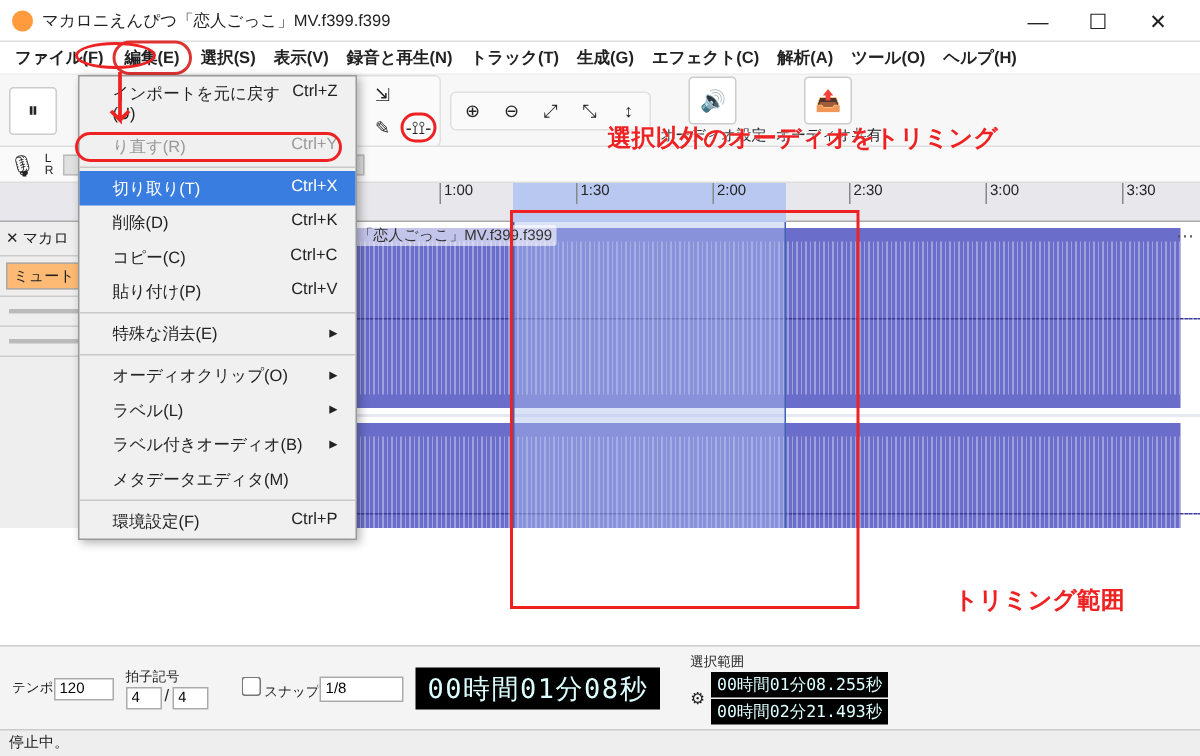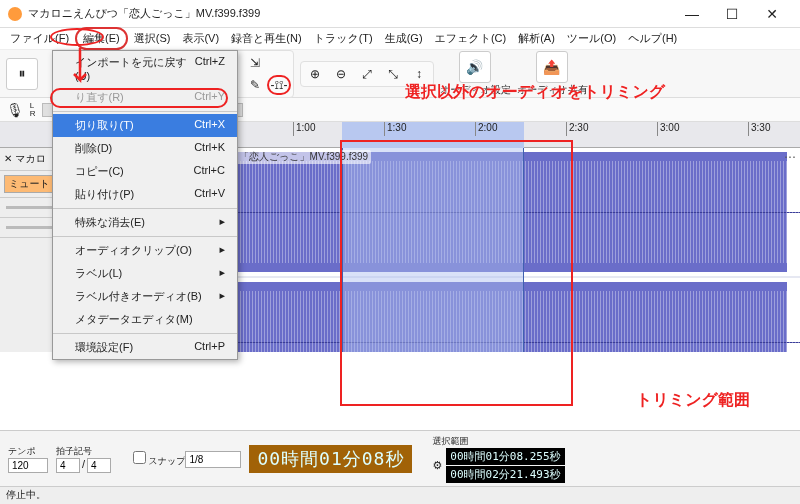--- a/index.html
+++ b/index.html
@@ -1,21 +1,21 @@
 <!DOCTYPE html>
 <html><head>
 <meta charset="utf-8">
 <style>
   * { box-sizing: border-box; margin: 0; padding: 0; font-family: "Meiryo UI", "Yu Gothic UI", sans-serif; }
   body { background: #fff; width: 800px; height: 504px; overflow: hidden; position: relative; font-size: 11px; color: #222; }
   .titlebar { height: 28px; display: flex; align-items: center; padding: 0 8px; border-bottom: 1px solid #ddd; }
   .titlebar .icon { width: 14px; height: 14px; border-radius: 50%; background: #ff9b3c; margin-right: 6px; }
   .titlebar .spacer { flex: 1; }
   .winbtn { width: 40px; height: 28px; display: flex; align-items: center; justify-content: center; font-size: 14px; }
-  .menubar { height: 22px; display: flex; align-items: center; padding: 0 4px; gap: 0; border-bottom: 1px solid #eee; }
+  .menubar { height: 22px; display: flex; align-items: center; padding: 0 4px; gap: 0; border-bottom: 1px solid #eee; font-weight: bold; }
   .menubar span { padding: 2px 6px; cursor: default; }
   .menubar span.hl { border: 2px solid #d33; border-radius: 12px; }
   .toolbar { height: 48px; display: flex; align-items: center; gap: 6px; padding: 4px 6px; border-bottom: 1px solid #ddd; background: #f7f7f7; }
   .tbtn { width: 32px; height: 32px; display: flex; align-items: center; justify-content: center; background: #fff; border: 1px solid #ccc; border-radius: 3px; font-size: 14px; }
   .tgroup { display: flex; gap: 2px; padding: 2px; border: 1px solid #e0e0e0; border-radius: 4px; background: #fafafa; }
   .tgroup .mini { width: 24px; height: 20px; display: flex; align-items: center; justify-content: center; font-size: 12px; }
   .tlabel { font-size: 10px; text-align: center; }
   .ruler { height: 26px; background: #e8e8ec; border-bottom: 1px solid #aaa; position: relative; display:flex; }
   .ruler .leftpad { width: 150px; border-right:1px solid #ccc; }
   .ruler .ticks { flex:1; position:relative; }
@@ -38,21 +38,21 @@
   .wave .fill { position:absolute; top:3%; bottom:3%; background:#6a6dc9; }
   .wave .mid { position:absolute; left:0; right:0; height:1px; background:#3a3d9a; }
   
   .redbox { position:absolute; border:2px solid #e22; pointer-events:none; z-index:60; }
   .redtext { position:absolute; color:#e22; font-weight:bold; font-size:16px; z-index:61; text-shadow:0 0 2px #fff; }
   .redcircle { position:absolute; border:2px solid #e22; border-radius:50%; z-index:61; pointer-events:none;}
   .redarrow { position:absolute; z-index:61; }
   
   .bottom { position:absolute; left:0; right:0; bottom:0; height:74px; background:#f4f4f4; border-top:1px solid #ccc; padding:4px 8px; display:flex; flex-direction: column; gap:4px; }
   .botrow { display:flex; align-items:center; gap:8px; }
-  .timedisp { background:#a16207; color:#dff; font-family:monospace; font-size:18px; padding:2px 8px; letter-spacing:1px; }
+  .timedisp { background:#000000; color:#dff; font-family:monospace; font-size:18px; padding:2px 8px; letter-spacing:1px; }
   .selrange { background:#000; color:#dff; font-family:monospace; font-size:11px; padding:1px 4px; }
   .smallinput { width:40px; border:1px solid #aaa; font-size:10px; padding:1px 3px; background:#fff; }
   .status { position:absolute; left:0; right:0; bottom:0; height:18px; background:#eee; border-top:1px solid #ccc; font-size:10px; padding:1px 6px; }
   .amp { position:absolute; left:0; width:28px; text-align:right; font-size:9px; color:#444; }
   .trackopts { position:absolute; right:4px; top:2px; font-size:12px; color:#555; z-index:4;}
   .selhighlight { position:absolute; top:0; bottom:0; background:rgba(173,190,240,.45); border-left:1px solid #4060b0; border-right:1px solid #4060b0; z-index:3; pointer-events:none;}
   .noise { position:absolute; top:10%; bottom:10%; left:0; right:0; opacity:.35;
     background: repeating-linear-gradient(90deg,#fff 0,#fff 1px,transparent 1px,transparent 3px);
     z-index:2; }
 </style>
@@ -244,21 +244,21 @@
 <svg class="redarrow" style="left:68px;top:46px;width:30px;height:46px">
   <path d="M12 2 L12 34 L6 28 M12 34 L18 28" stroke="#e22" stroke-width="2.5" fill="none"></path>
 </svg>
 <div class="redcircle" style="left:50px;top:88px;width:178px;height:20px;border-radius:10px"></div>
 <div class="redbox" style="left:340px;top:140px;width:233px;height:266px"></div>
 <div class="redtext" style="left:405px;top:82px">選択以外のオーディオをトリミング</div>
 <div class="redtext" style="left:636px;top:390px">トリミング範囲</div>
 
 <div class="bottom">
   <div class="botrow">
-    <div style="display:flex;flex-direction:column">
+    <div style="display:flex;flex-direction:row">
       <span style="font-size:9px">テンポ</span>
       <input class="smallinput" value="120" style="">
     </div>
     <div style="display:flex;flex-direction:column">
       <span style="font-size:9px">拍子記号</span>
       <div style="display:flex;gap:2px">
         <input class="smallinput" style="width: 24px;" value="4">
         <span>/</span>
         <input class="smallinput" style="width: 24px;" value="4">
       </div>

